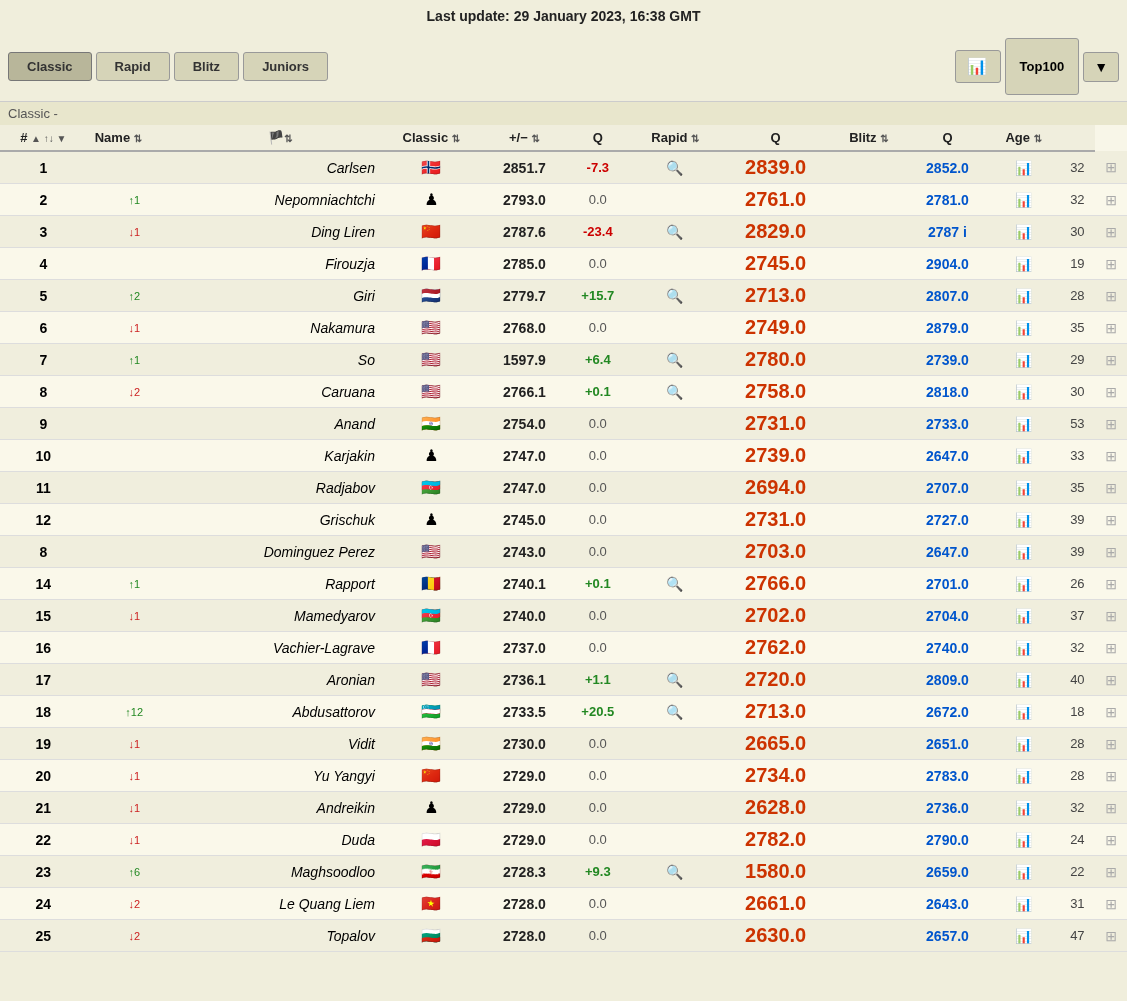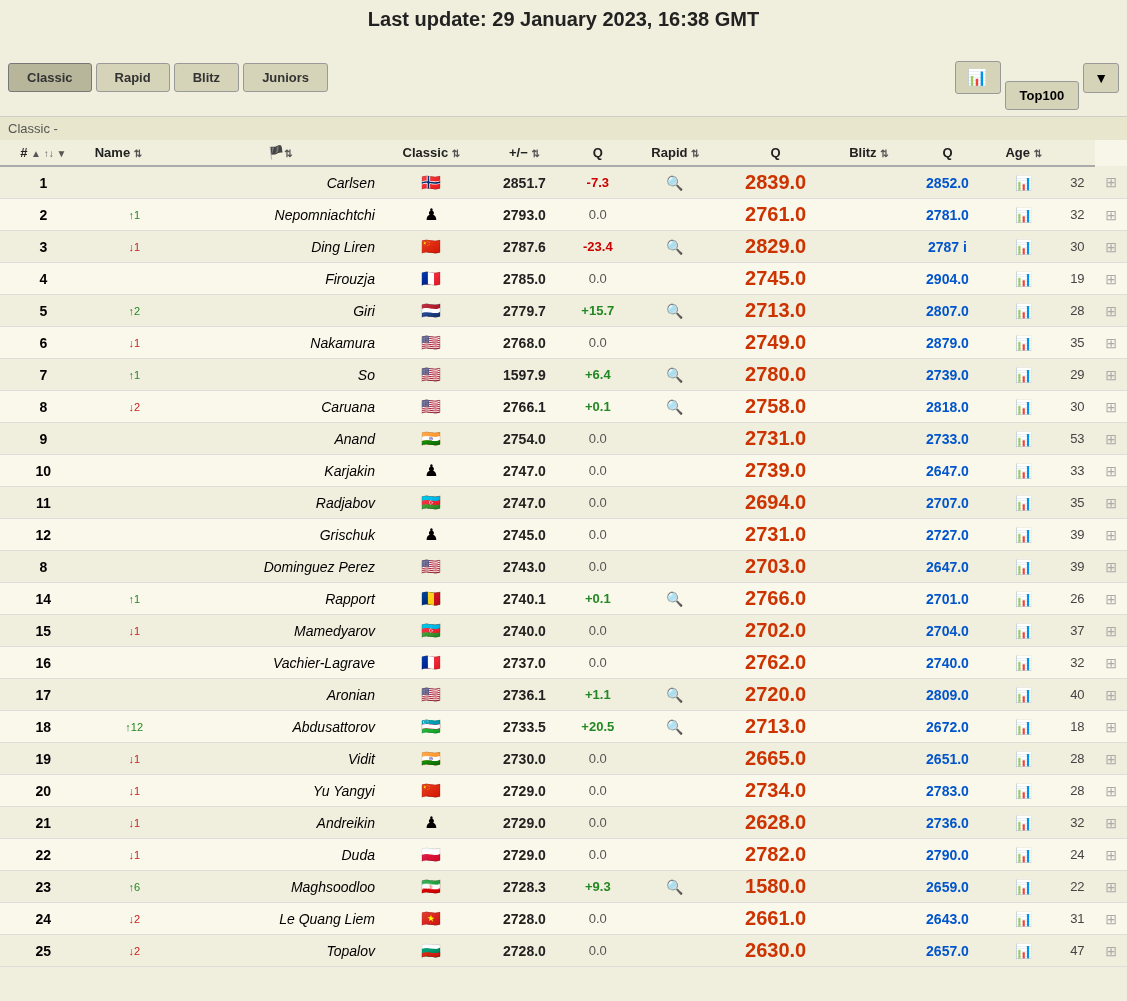--- a/index.html
+++ b/index.html
@@ -7,21 +7,21 @@
       font-family: Arial, sans-serif;
       font-size: 13px;
       background: #f0eedc;
       width: 1127px;
     }
     .header-bar {
       text-align: center;
       background: #f0eedc;
       padding: 8px;
       font-weight: bold;
-      font-size: 20px;
+      font-size: 14px;
       color: #222;
     }
     .toolbar {
       display: flex;
       align-items: center;
       background: #f0eedc;
       padding: 6px 8px;
       gap: 4px;
     }
     .tab-btn {
@@ -41,28 +41,27 @@
     .spacer { flex: 1; }
     .icon-btn {
       padding: 6px 12px;
       border: 1px solid #999;
       background: #d6d4b8;
       cursor: pointer;
       border-radius: 3px;
       font-size: 16px;
     }
     .top100-btn {
-      padding: 6px 14px;
+      padding: 20px 14px;
       border: 1px solid #999;
       background: #d6d4b8;
       cursor: pointer;
       border-radius: 3px;
       font-size: 13px;
       font-weight: bold;
-      margin-top: 36px;
     }
     .filter-btn {
       padding: 6px 10px;
       border: 1px solid #999;
       background: #d6d4b8;
       cursor: pointer;
       border-radius: 3px;
       font-size: 14px;
     }
     .search-box {

